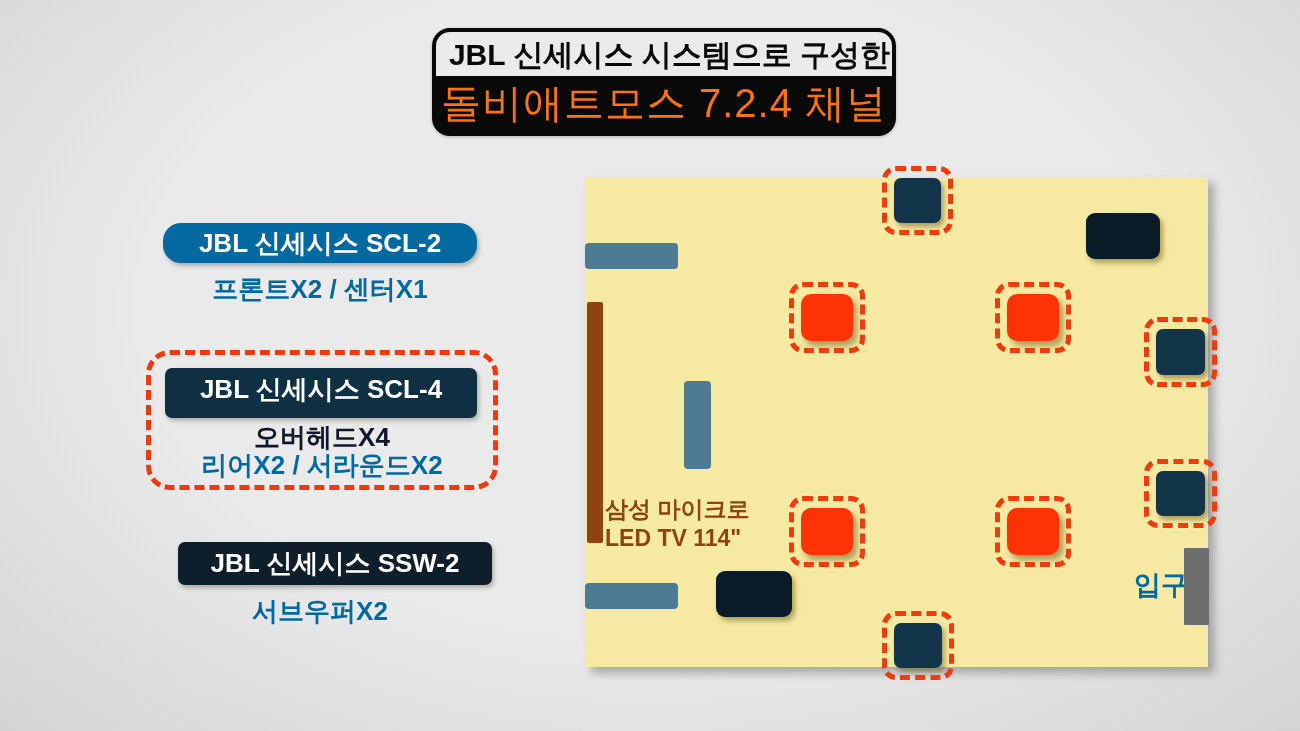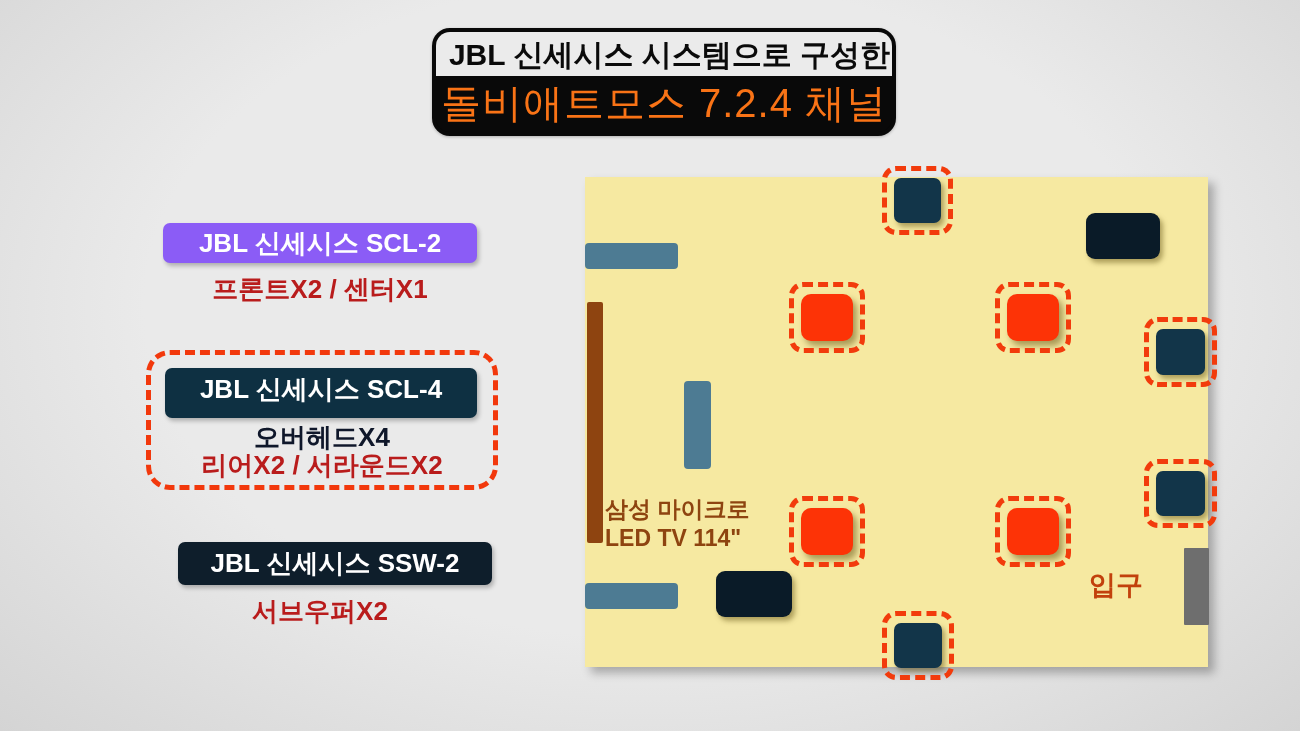--- a/index.html
+++ b/index.html
@@ -29,21 +29,21 @@
   
   .chip{
     position:absolute;border-radius:7px;color:#fff;font-weight:700;
     font-size:26px;text-align:center;white-space:nowrap;
     box-shadow:2px 3px 4px rgba(0,0,0,.25);
   }
   .chip-scl2{left:163px;top:223px;width:314px;height:40px;line-height:40px;}
   .chip-scl4{left:165px;top:368px;width:312px;height:50px;line-height:42px;}
   .chip-ssw2{left:178px;top:542px;width:314px;height:43px;line-height:43px;}
   .legend-desc{
-    position:absolute;color:#b91c1c;font-weight:700;font-size:26px;
+    position:absolute;color:#0369a1;font-weight:700;font-size:26px;
     text-align:center;white-space:nowrap;
   }
   .desc-scl2{left:163px;top:272px;width:314px;}
   .desc-ssw2{left:163px;top:594px;width:314px;}
   .dashed-group{
     position:absolute;left:146px;top:350px;width:352px;height:140px;
     border:5px dashed #f2380c;border-radius:24px;box-sizing:border-box;
   }
   .desc-overhead{left:146px;top:420px;width:352px;}
   .desc-rear{left:146px;top:448px;width:352px;}
@@ -59,35 +59,35 @@
   .subwoofer{border-radius:9px;box-shadow:3px 4px 5px rgba(105,90,25,.5);}
   .surround_rear{border-radius:7px;box-shadow:3px 4px 5px rgba(105,90,25,.5);}
   .overhead{border-radius:10px;box-shadow:4px 5px 6px rgba(105,90,25,.55);}
   .door{border-radius:1px;}
   .bracket{position:absolute;inset:-12px;border:5px dashed #f23b0c;border-radius:14px;}
   .tv-label{
     position:absolute;left:20px;top:318px;width:200px;
     font-weight:700;font-size:23px;line-height:29px;text-align:left;
   }
   .entrance-label{
-    position:absolute;left:476px;top:390px;width:110px;text-align:center;
-    color:#c2410c;font-weight:700;font-size:27px;white-space:nowrap;
+    position:absolute;left:493px;top:390px;width:110px;text-align:right;
+    color:#0369a1;font-weight:700;font-size:27px;white-space:nowrap;
   }
 </style>
 </head>
 <body>
 
 <div class="stage">
 
   <div class="title-box">
     <div class="title-top">JBL 신세시스 시스템으로 구성한</div>
     <div class="title-bottom">돌비애트모스 7.2.4 채널</div>
   </div>
 
-  <div class="chip chip-scl2" style="background: #8b5cf6;">JBL 신세시스 SCL-2</div>
+  <div class="chip chip-scl2" style="background: #0369a1; border-radius: 18px;">JBL 신세시스 SCL-2</div>
   <div class="legend-desc desc-scl2">프론트X2 / 센터X1</div>
 
   <div class="dashed-group" style="border-color: rgb(242, 56, 12);"></div>
   <div class="chip chip-scl4" style="background: rgb(14, 48, 66);">JBL 신세시스 SCL-4</div>
   <div class="legend-desc desc-overhead" style="color: #0f172a;">오버헤드X4</div>
   <div class="legend-desc desc-rear">리어X2 / 서라운드X2</div>
 
   <div class="chip chip-ssw2" style="background: rgb(14, 30, 43);">JBL 신세시스 SSW-2</div>
   <div class="legend-desc desc-ssw2">서브우퍼X2</div>
 

